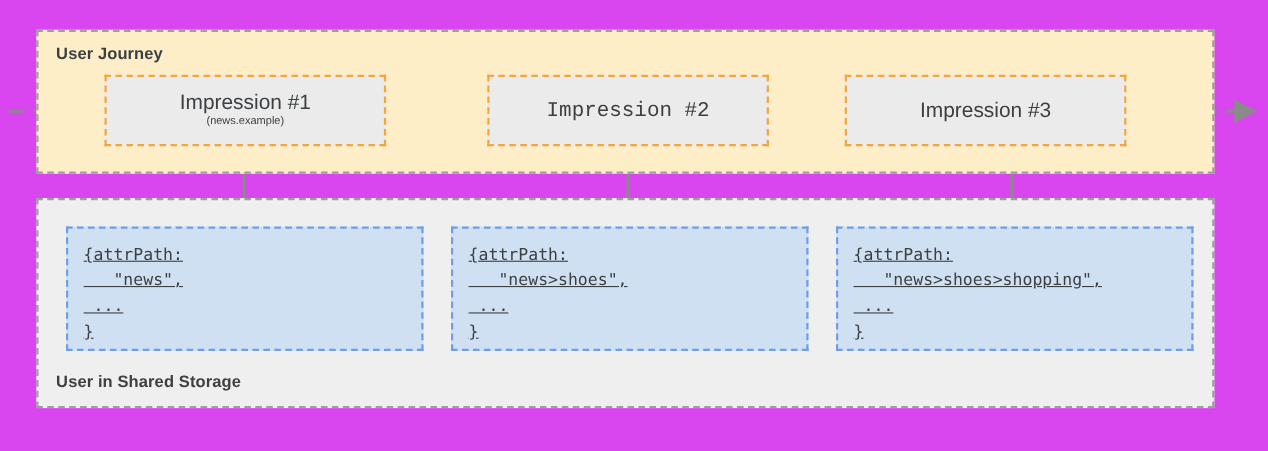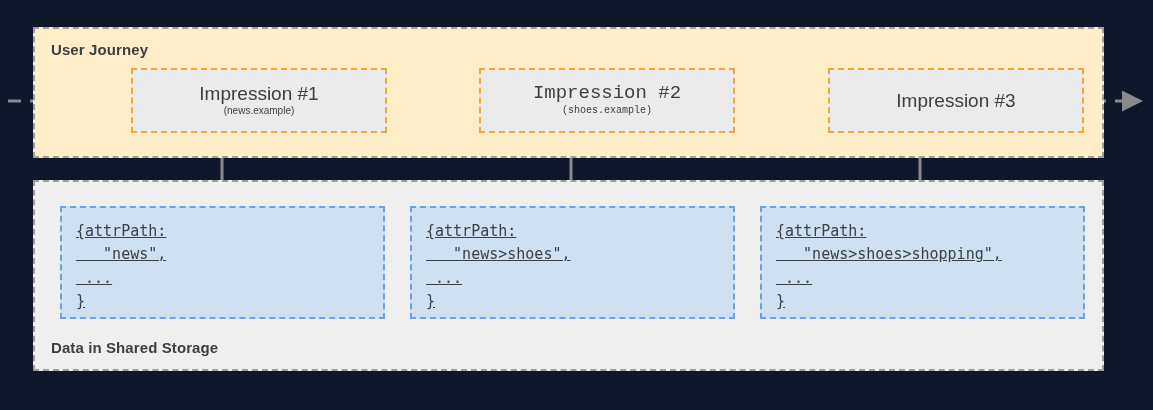--- a/index.html
+++ b/index.html
@@ -8,21 +8,21 @@
     background: #ffffff;
   }
   body {
     font-family: "Liberation Sans", sans-serif;
     -webkit-font-smoothing: antialiased;
   }
   #stage {
     position: relative;
     width: 1153px;
     height: 410px;
-    background: #0f172a;
+    background: #d946ef;
     overflow: hidden;
   }
 
   
   .panel {
     position: absolute;
     box-sizing: border-box;
   }
   #journey-panel {
     left: 33px;
@@ -63,38 +63,37 @@
     box-sizing: border-box;
     background: #ebebeb;
     border: 2px dashed #f3a63c;
     display: flex;
     flex-direction: column;
     align-items: center;
     justify-content: center;
     top: 68px;
     height: 65px;
     width: 256px;
-    margin-left: 36px;
   }
   .impression-title {
     font-size: 19px;
     color: #3c4043;
     line-height: 1.12;
     white-space: nowrap;
   }
   .impression-sub {
     font-size: 10px;
     color: #3c4043;
     line-height: 1.25;
     white-space: nowrap;
     margin-top: 1px;
   }
   #impression-box-1 { left: 95px; }
   #impression-box-2 { left: 443px; font-family: Liberation Mono, monospace; }
-  #impression-box-3 { left: 792px; }
+  #impression-box-3 { left: 768px; }
 
   
   .code-box {
     position: absolute;
     box-sizing: border-box;
     background: #cfe0f3;
     border: 2px dashed #6f9fe3;
     top: 206px;
     height: 113px;
     padding: 12px 0 0 14px;
@@ -161,29 +160,28 @@
     <div id="journey-title" class="panel-title">User Journey</div>
   </div>
 
   <div id="impression-box-1" class="impression-box">
     <div class="impression-title">Impression #1</div>
     <div class="impression-sub">(news.example)</div>
   </div>
 
   <div id="impression-box-2" class="impression-box">
     <div class="impression-title">Impression #2</div>
-    <div class="impression-sub">(shoes.example)</div>
   </div>
 
   <div id="impression-box-3" class="impression-box">
     <div class="impression-title">Impression #3</div>
   </div>
 
   <div id="storage-panel" class="panel">
-    <div id="storage-title" class="panel-title">Data in Shared Storage</div>
+    <div id="storage-title" class="panel-title">User in Shared Storage</div>
   </div>
 
   <div id="code-box-1" class="code-box">{attrPath:
    "news",
  ...
 }</div>
   <div id="code-box-2" class="code-box">{attrPath:
    "news&gt;shoes",
  ...
 }</div>

